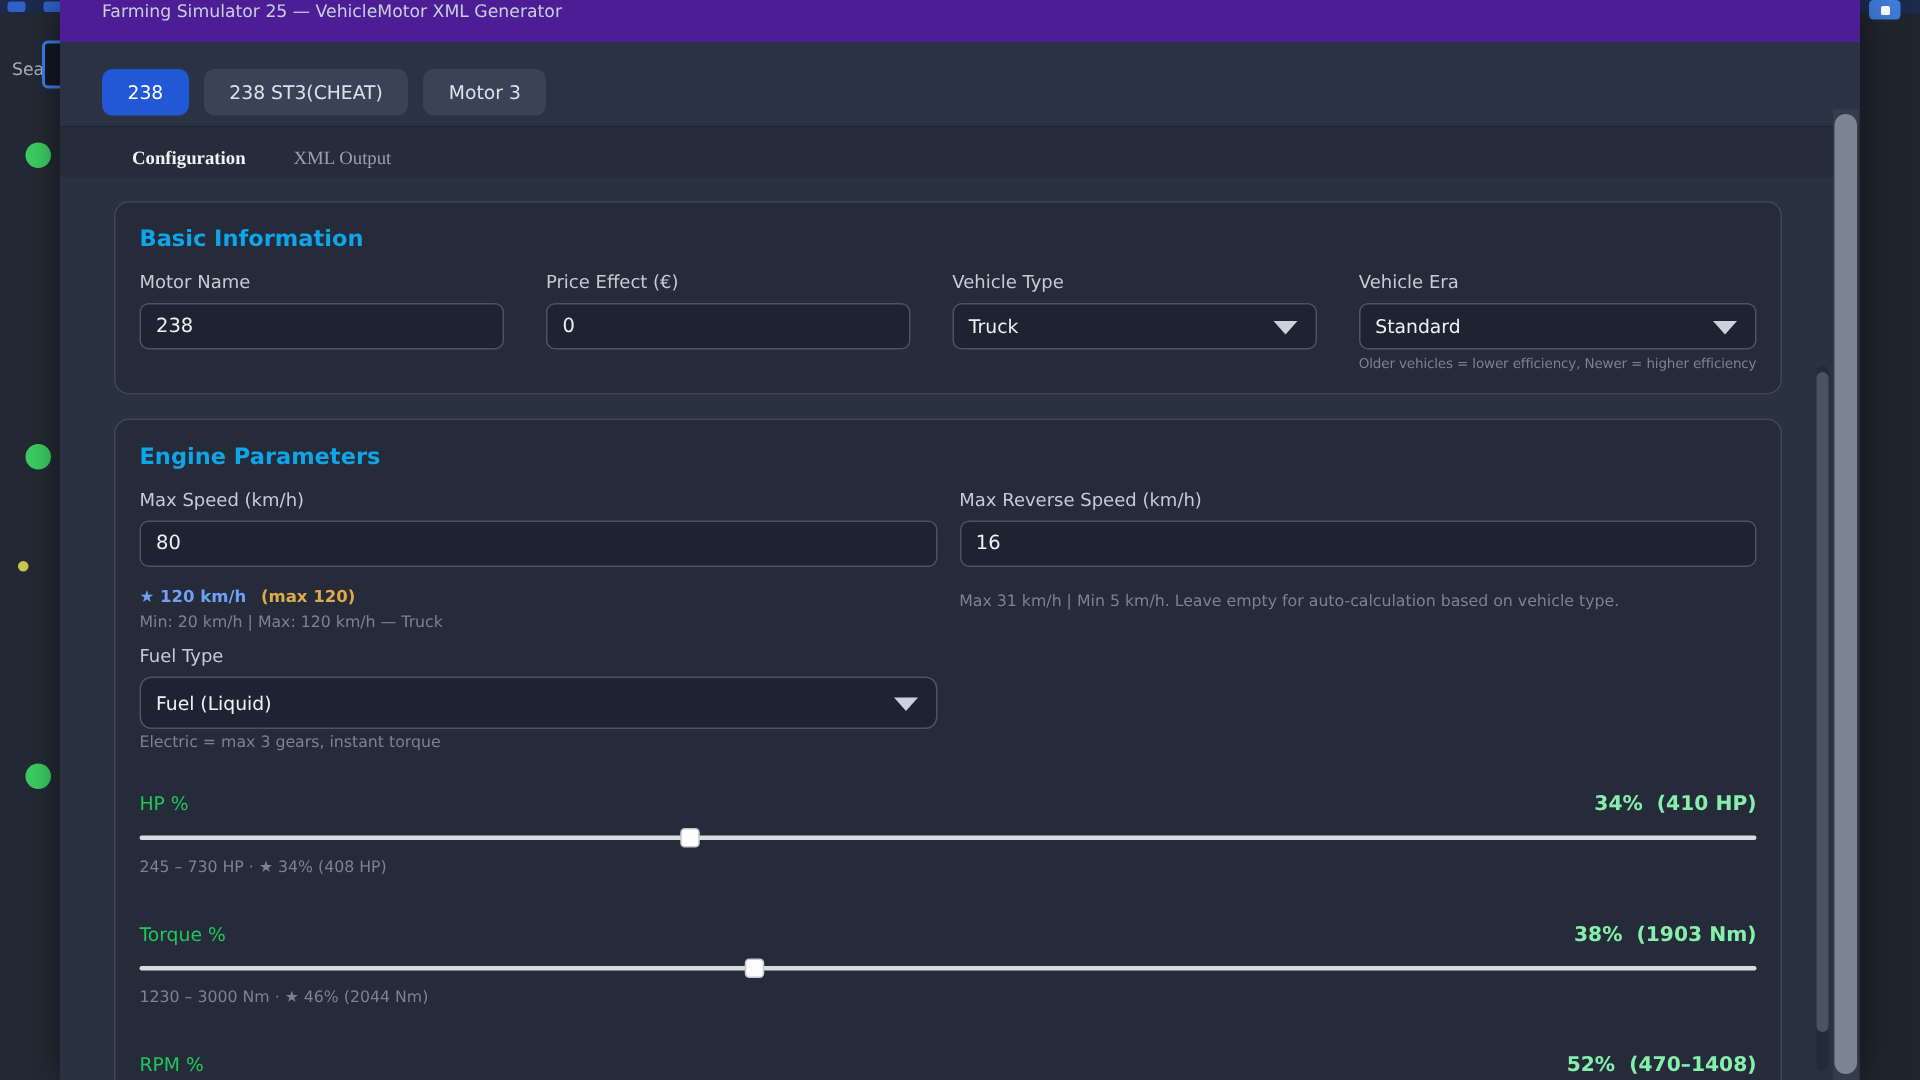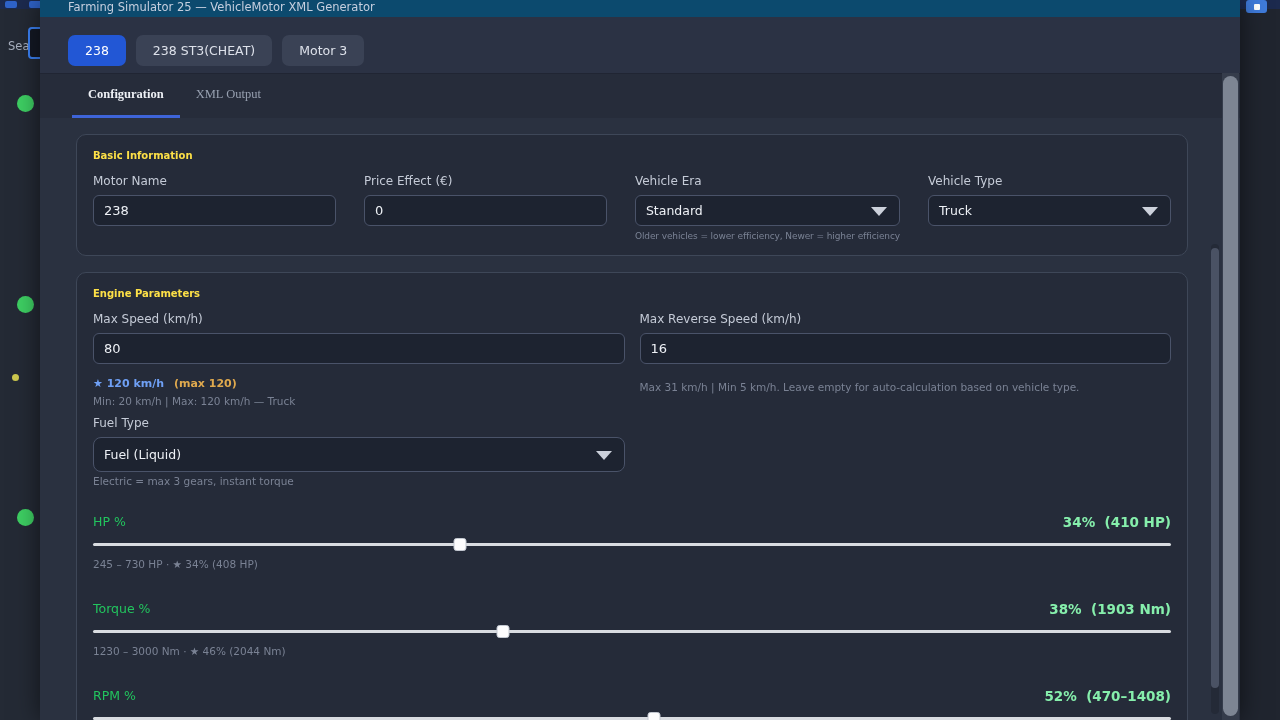--- a/index.html
+++ b/index.html
@@ -21,36 +21,36 @@
   .bg-left { position: absolute; left: 0; top: 9px; width: 40px; height: 711px; background: #242a35; overflow: hidden; z-index: 0; }
   .bg-search { position: absolute; left: 8px; top: 30px; font-size: 11.5px; color: #a8b0bf; white-space: nowrap; }
   .green-dot { position: absolute; left: 17px; width: 17px; height: 17px; border-radius: 50%; background: #3ecf63; }
   .d1 { top: 86px; } .d2 { top: 287px; } .d3 { top: 500px; }
   .yellow-dot { position: absolute; left: 12px; top: 365px; width: 7px; height: 7px; border-radius: 50%; background: #cdc84e; }
   .bg-right { position: absolute; left: 1240px; top: 9px; width: 40px; height: 711px; background: #20252f; z-index: 0; }
   .focus-box { position: absolute; left: 28px; top: 27px; width: 32px; height: 32px; border: 2px solid #3b82f6; border-radius: 4px; background: #141925; z-index: 1; cursor: pointer; }
 
   
   .modal { position: absolute; left: 40px; top: 0; width: 1200px; height: 720px; background: #2a3140; z-index: 2; box-shadow: 0 0 24px rgba(0,0,0,0.55); }
-  .modal-header { height: 17px; background: #0c4a6e; overflow: hidden; }
+  .modal-header { height: 28px; background: #4c1d95; overflow: hidden; }
   .modal-title { display: block; padding-left: 28px; font-size: 11.5px; line-height: 15px; color: #c6cfdf; white-space: nowrap; }
 
   .chips-row { height: 57px; background: #2b3244; padding: 18px 0 0 28px; display: flex; gap: 10px; border-bottom: 1px solid rgba(0,0,0,0.25); }
   .chip { height: 31px; padding: 0 17px; border: none; border-radius: 7px; background: #3a4255; color: #dde1ea; font-family: inherit; font-size: 12.5px; display: inline-flex; align-items: center; cursor: pointer; white-space: nowrap; }
   .chip.active { background: #2257d5; color: #ffffff; }
 
   .tabbar { height: 46px; background: #262c3a; display: flex; padding-left: 32px; border-bottom: 1px solid #1e2430; }
   .tab { padding: 0 16px; display: flex; align-items: center; font-size: 12.5px; color: #97a0b0; border-bottom: 4px solid transparent; cursor: pointer; font-family: Liberation Serif, serif; }
   .tab.active { color: #eef1f6; font-weight: 700; border-bottom-color: #3e64d8; }
 
   .content { position: absolute; left: 0; top: 118px; width: 1200px; height: 602px; background: #2a3140; padding: 16px 0 0 36px; overflow: hidden; }
 
   .card { width: 1112px; background: #252b39; border: 1px solid #3e4758; border-radius: 10px; padding: 15px 16px 14px 16px; }
   .card-engine { margin-top: 16px; height: 520px; }
-  .card-heading { font-size: 10px; font-weight: 700; color: #fde047; margin-bottom: 13px; }
+  .card-heading { font-size: 15px; font-weight: 700; color: #0ea5e9; margin-bottom: 13px; }
 
   .fields-grid { display: grid; grid-template-columns: repeat(4, 1fr); column-gap: 15px; gap: 28px; }
   .engine-grid { display: grid; grid-template-columns: 1fr 1fr; column-gap: 15px; }
 
   .f-label { display: block; font-size: 12px; color: #c5cbd7; margin-bottom: 7px; }
   .text-input { width: 100%; height: 31px; background: #1d2330; border: 1px solid #4a5369; border-radius: 6px; color: #edf0f5; font-family: inherit; font-size: 13px; padding: 0 10px; outline: none; }
 
   .select { position: relative; width: 100%; height: 31px; background: #1d2330; border: 1px solid #4a5369; border-radius: 6px; display: flex; align-items: center; padding: 0 34px 0 10px; cursor: pointer; }
   .select-value { font-size: 12.5px; color: #edf0f5; white-space: nowrap; }
   .select-arrow { position: absolute; right: 12px; top: 50%; margin-top: -4px; width: 0; height: 0; border-left: 8px solid transparent; border-right: 8px solid transparent; border-top: 9px solid #ccd1db; }
@@ -127,33 +127,33 @@
       <div class="fields-grid">
         <div class="field">
           <label class="f-label">Motor Name</label>
           <input class="text-input" value="238" style="">
         </div>
         <div class="field">
           <label class="f-label">Price Effect (€)</label>
           <input class="text-input" value="0" style="">
         </div>
         <div class="field">
+          <label class="f-label">Vehicle Type</label>
+          <div class="select">
+            <span class="select-value">Truck</span>
+            <span class="select-arrow"></span>
+          </div>
+        </div>
+        <div class="field">
           <label class="f-label">Vehicle Era</label>
           <div class="select">
             <span class="select-value">Standard</span>
             <span class="select-arrow"></span>
           </div>
           <div class="micro-helper">Older vehicles = lower efficiency, Newer = higher efficiency</div>
-        </div>
-        <div class="field">
-          <label class="f-label">Vehicle Type</label>
-          <div class="select">
-            <span class="select-value">Truck</span>
-            <span class="select-arrow"></span>
-          </div>
         </div>
       </div>
     </section>
 
     <section class="card card-engine">
       <h2 class="card-heading">Engine Parameters</h2>
 
       <div class="engine-grid">
         <div class="field">
           <label class="f-label">Max Speed (km/h)</label>

